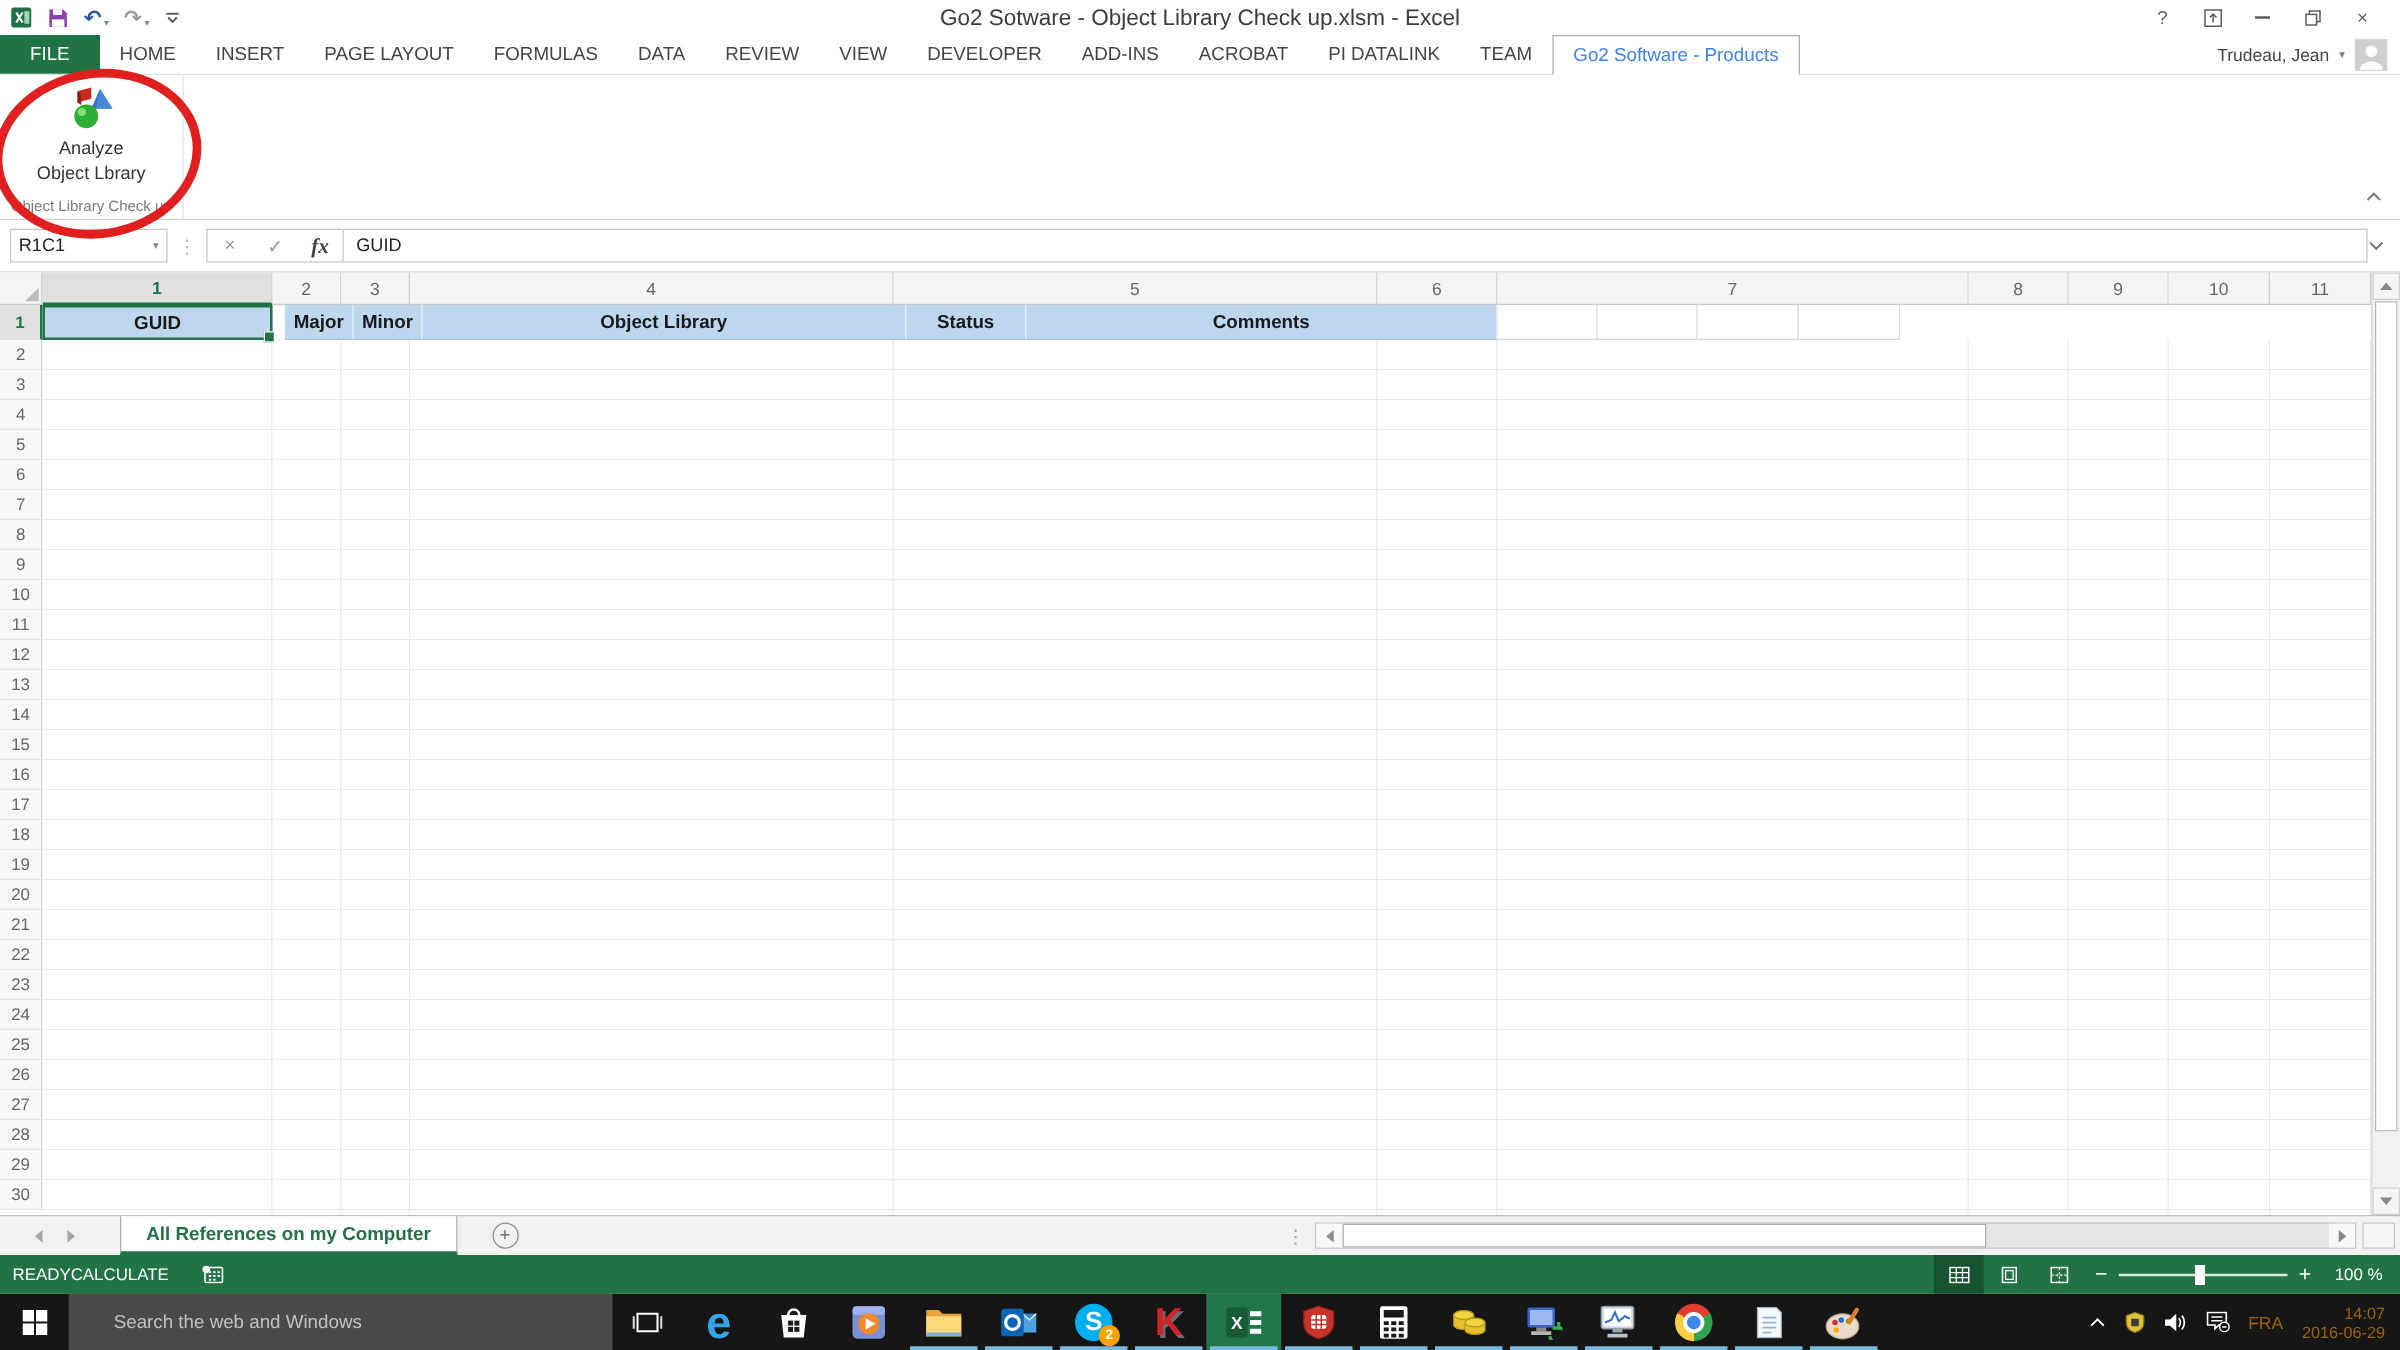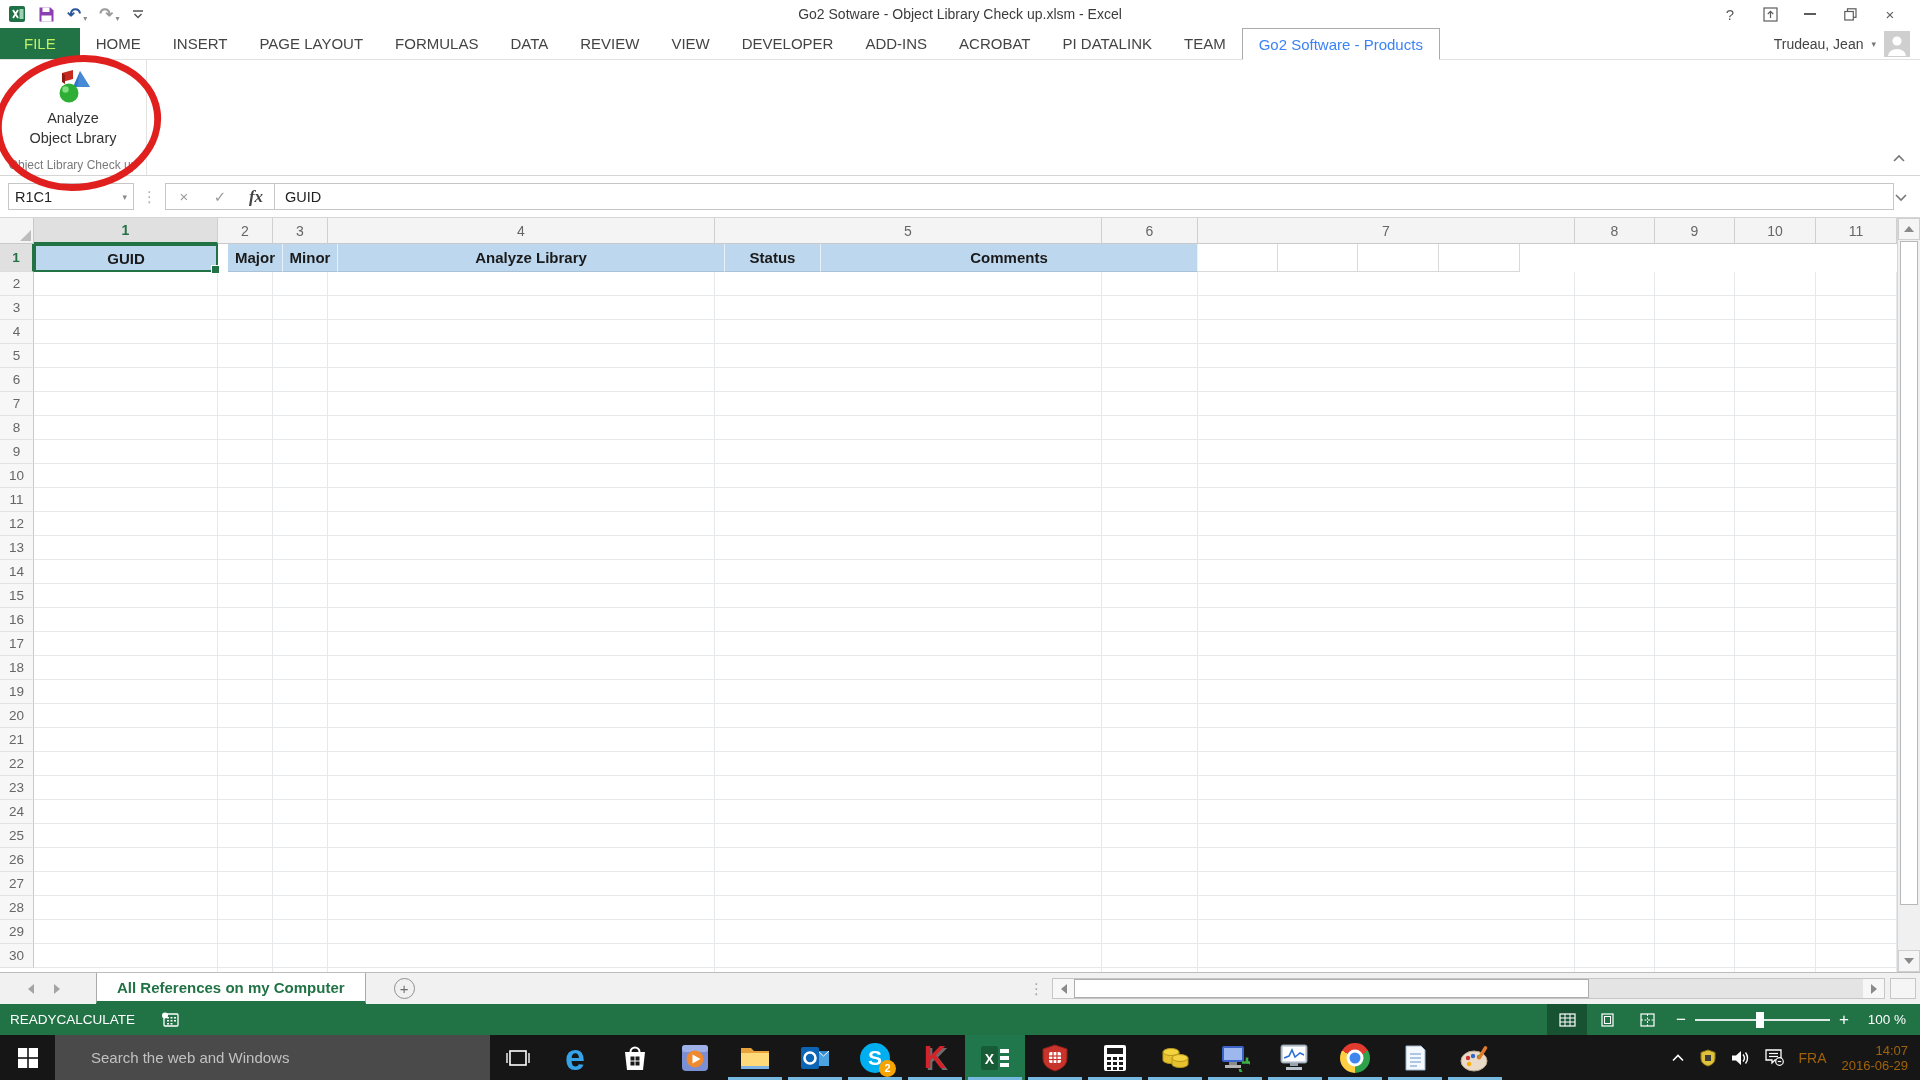--- a/index.html
+++ b/index.html
@@ -7,31 +7,31 @@
 body{font-family:"Liberation Sans","DejaVu Sans",sans-serif;background:#fff;color:#262626;position:relative}
 .screen{width:1920px;height:1080px;display:flex;flex-direction:column;position:relative}
 
 
 .titlebar{height:28px;background:#fff;display:flex;align-items:center;position:relative;flex:0 0 auto}
 .qat{display:flex;align-items:center;gap:12px;padding-left:8px}
 .qat-btn{display:flex;align-items:flex-end;cursor:pointer;line-height:1}
 .undo-glyph{color:#2b579a;font-size:17px;font-weight:bold}
 .redo-glyph{color:#9a9a9a;font-size:17px;font-weight:bold}
 .mini-caret{font-size:8px;color:#8a8a8a;margin-left:2px}
-.title{position:absolute;left:50%;transform:translateX(-50%);font-size:14px;color:#3c3c3c;white-space:nowrap}
+.title{position:absolute;left:50%;transform:translateX(-50%);font-size:18px;color:#3c3c3c;white-space:nowrap}
 .wincontrols{margin-left:auto;display:flex;align-items:center;gap:0;padding-right:10px}
 .wincontrols>span{width:40px;height:26px;display:flex;align-items:center;justify-content:center;color:#5c5c5c;font-size:15px;cursor:pointer}
 .close-glyph{font-size:20px}
 .min-bar{width:12px;height:2px;background:#5c5c5c;display:inline-block}
 
 
 .tabrow{height:32px;display:flex;align-items:stretch;background:#fff;border-bottom:1px solid #e1e1e1;flex:0 0 auto}
 .tabs{display:flex;align-items:stretch}
 .rtab{display:flex;align-items:center;padding:0 16px;font-size:15px;color:#444;cursor:pointer;white-space:nowrap}
-.rtab.file{background:#217346;color:#bef264;padding:0 24px}
+.rtab.file{background:#217346;color:#ffffff;padding:0 24px}
 .rtab.active{background:#fff;border:1px solid #ababab;border-bottom:1px solid #fff;color:#3b82f6;margin-bottom:-1px;position:relative;z-index:2}
 .account{margin-left:auto;display:flex;align-items:center;gap:8px;padding-right:10px}
 .account .user{font-size:14px;color:#444;cursor:pointer}
 .account .caret{font-size:9px;color:#777}
 .avatar{width:26px;height:26px;display:inline-flex}
 
 
 .ribbon{height:116px;background:#fff;border-bottom:1px solid #d5d5d5;position:relative;flex:0 0 auto}
 .rgroup{position:absolute;left:0;top:0;width:147px;height:100%;border-right:1px solid #e2e2e2;display:flex;flex-direction:column;align-items:center}
 .analyze-btn{margin-top:6px;display:flex;flex-direction:column;align-items:center;padding:2px 12px;cursor:pointer;border-radius:2px}
@@ -305,21 +305,21 @@
         </div>
       <div class="row1">
         <div class="rowhdr sel">1</div>
 
           <div class="cell blue active" style="width: 184px;">GUID</div>
 
           <div class="cell blue" style="width: 55px; margin-left: 10px;">Major</div>
 
           <div class="cell blue" style="width: 55px;">Minor</div>
 
-          <div class="cell blue" style="width: 387px;">Analyze Library</div>
+          <div class="cell blue" style="width: 387px;">Object Library</div>
 
 
           <div class="cell blue" style="width: 96px;">Status</div>
 
           <div class="cell blue" style="width: 377px;">Comments</div>
 
           <div class="cell" style="width: 80px;"></div>
 
           <div class="cell" style="width: 80px;"></div>
 

